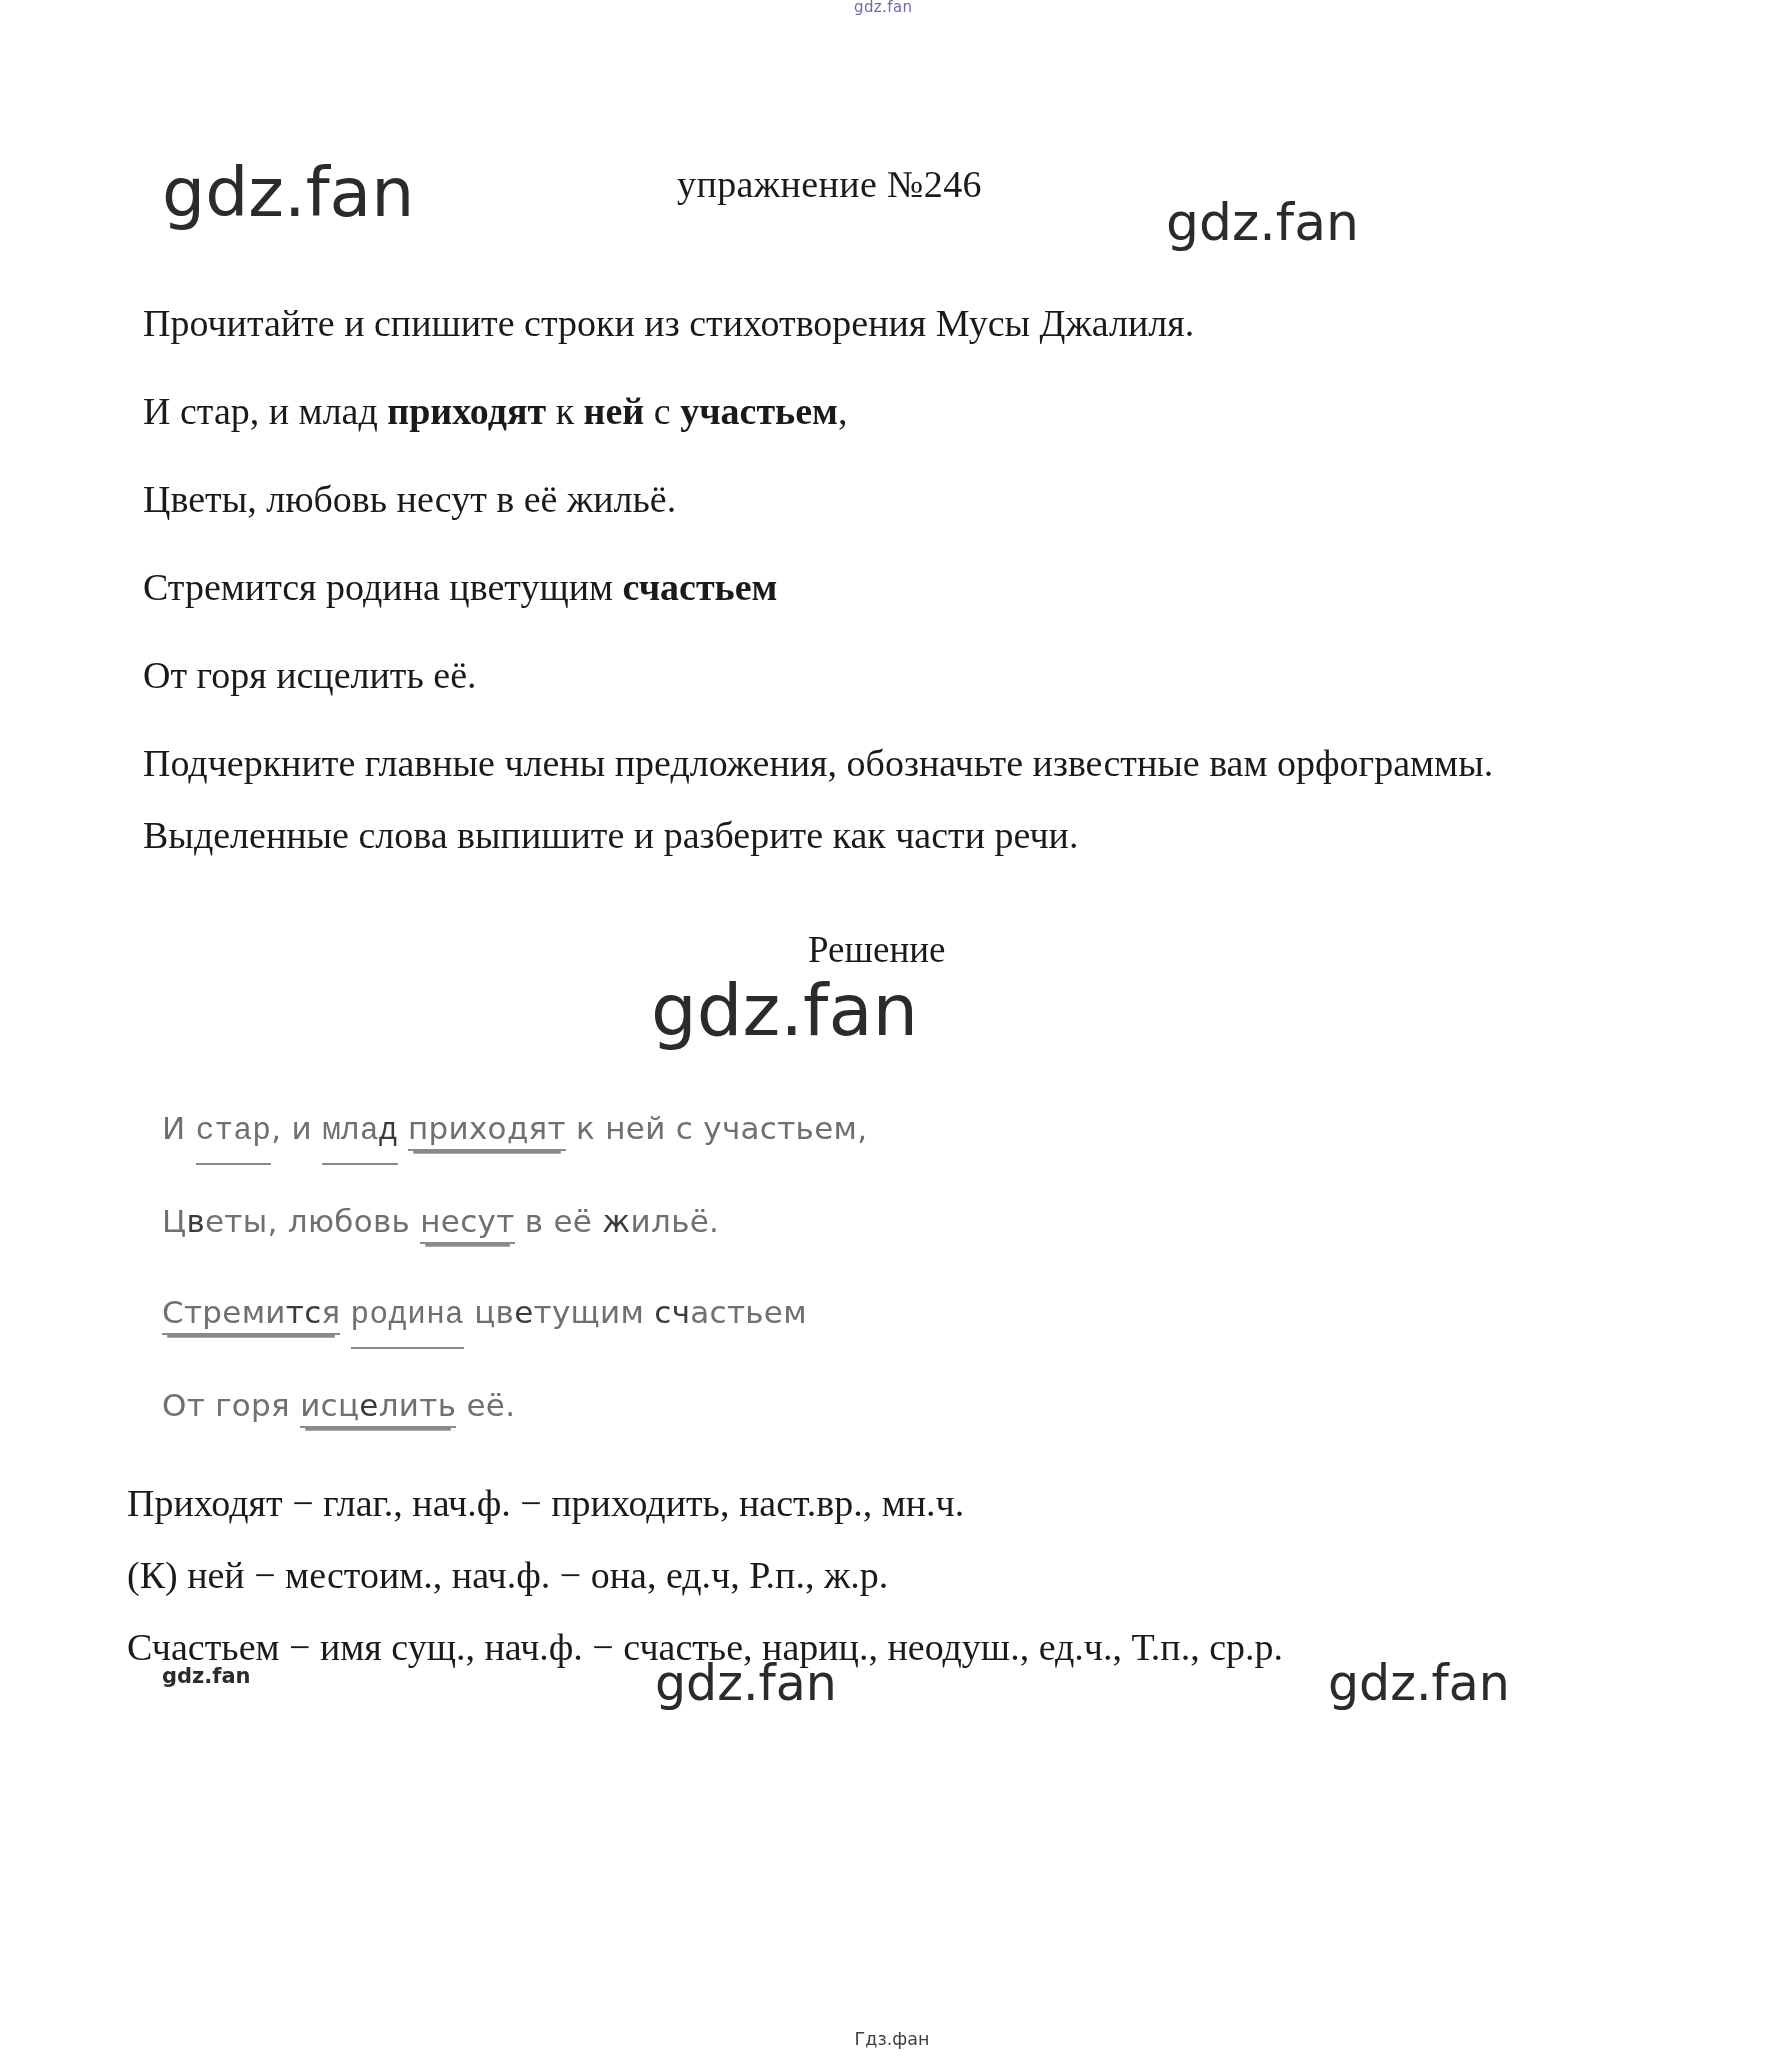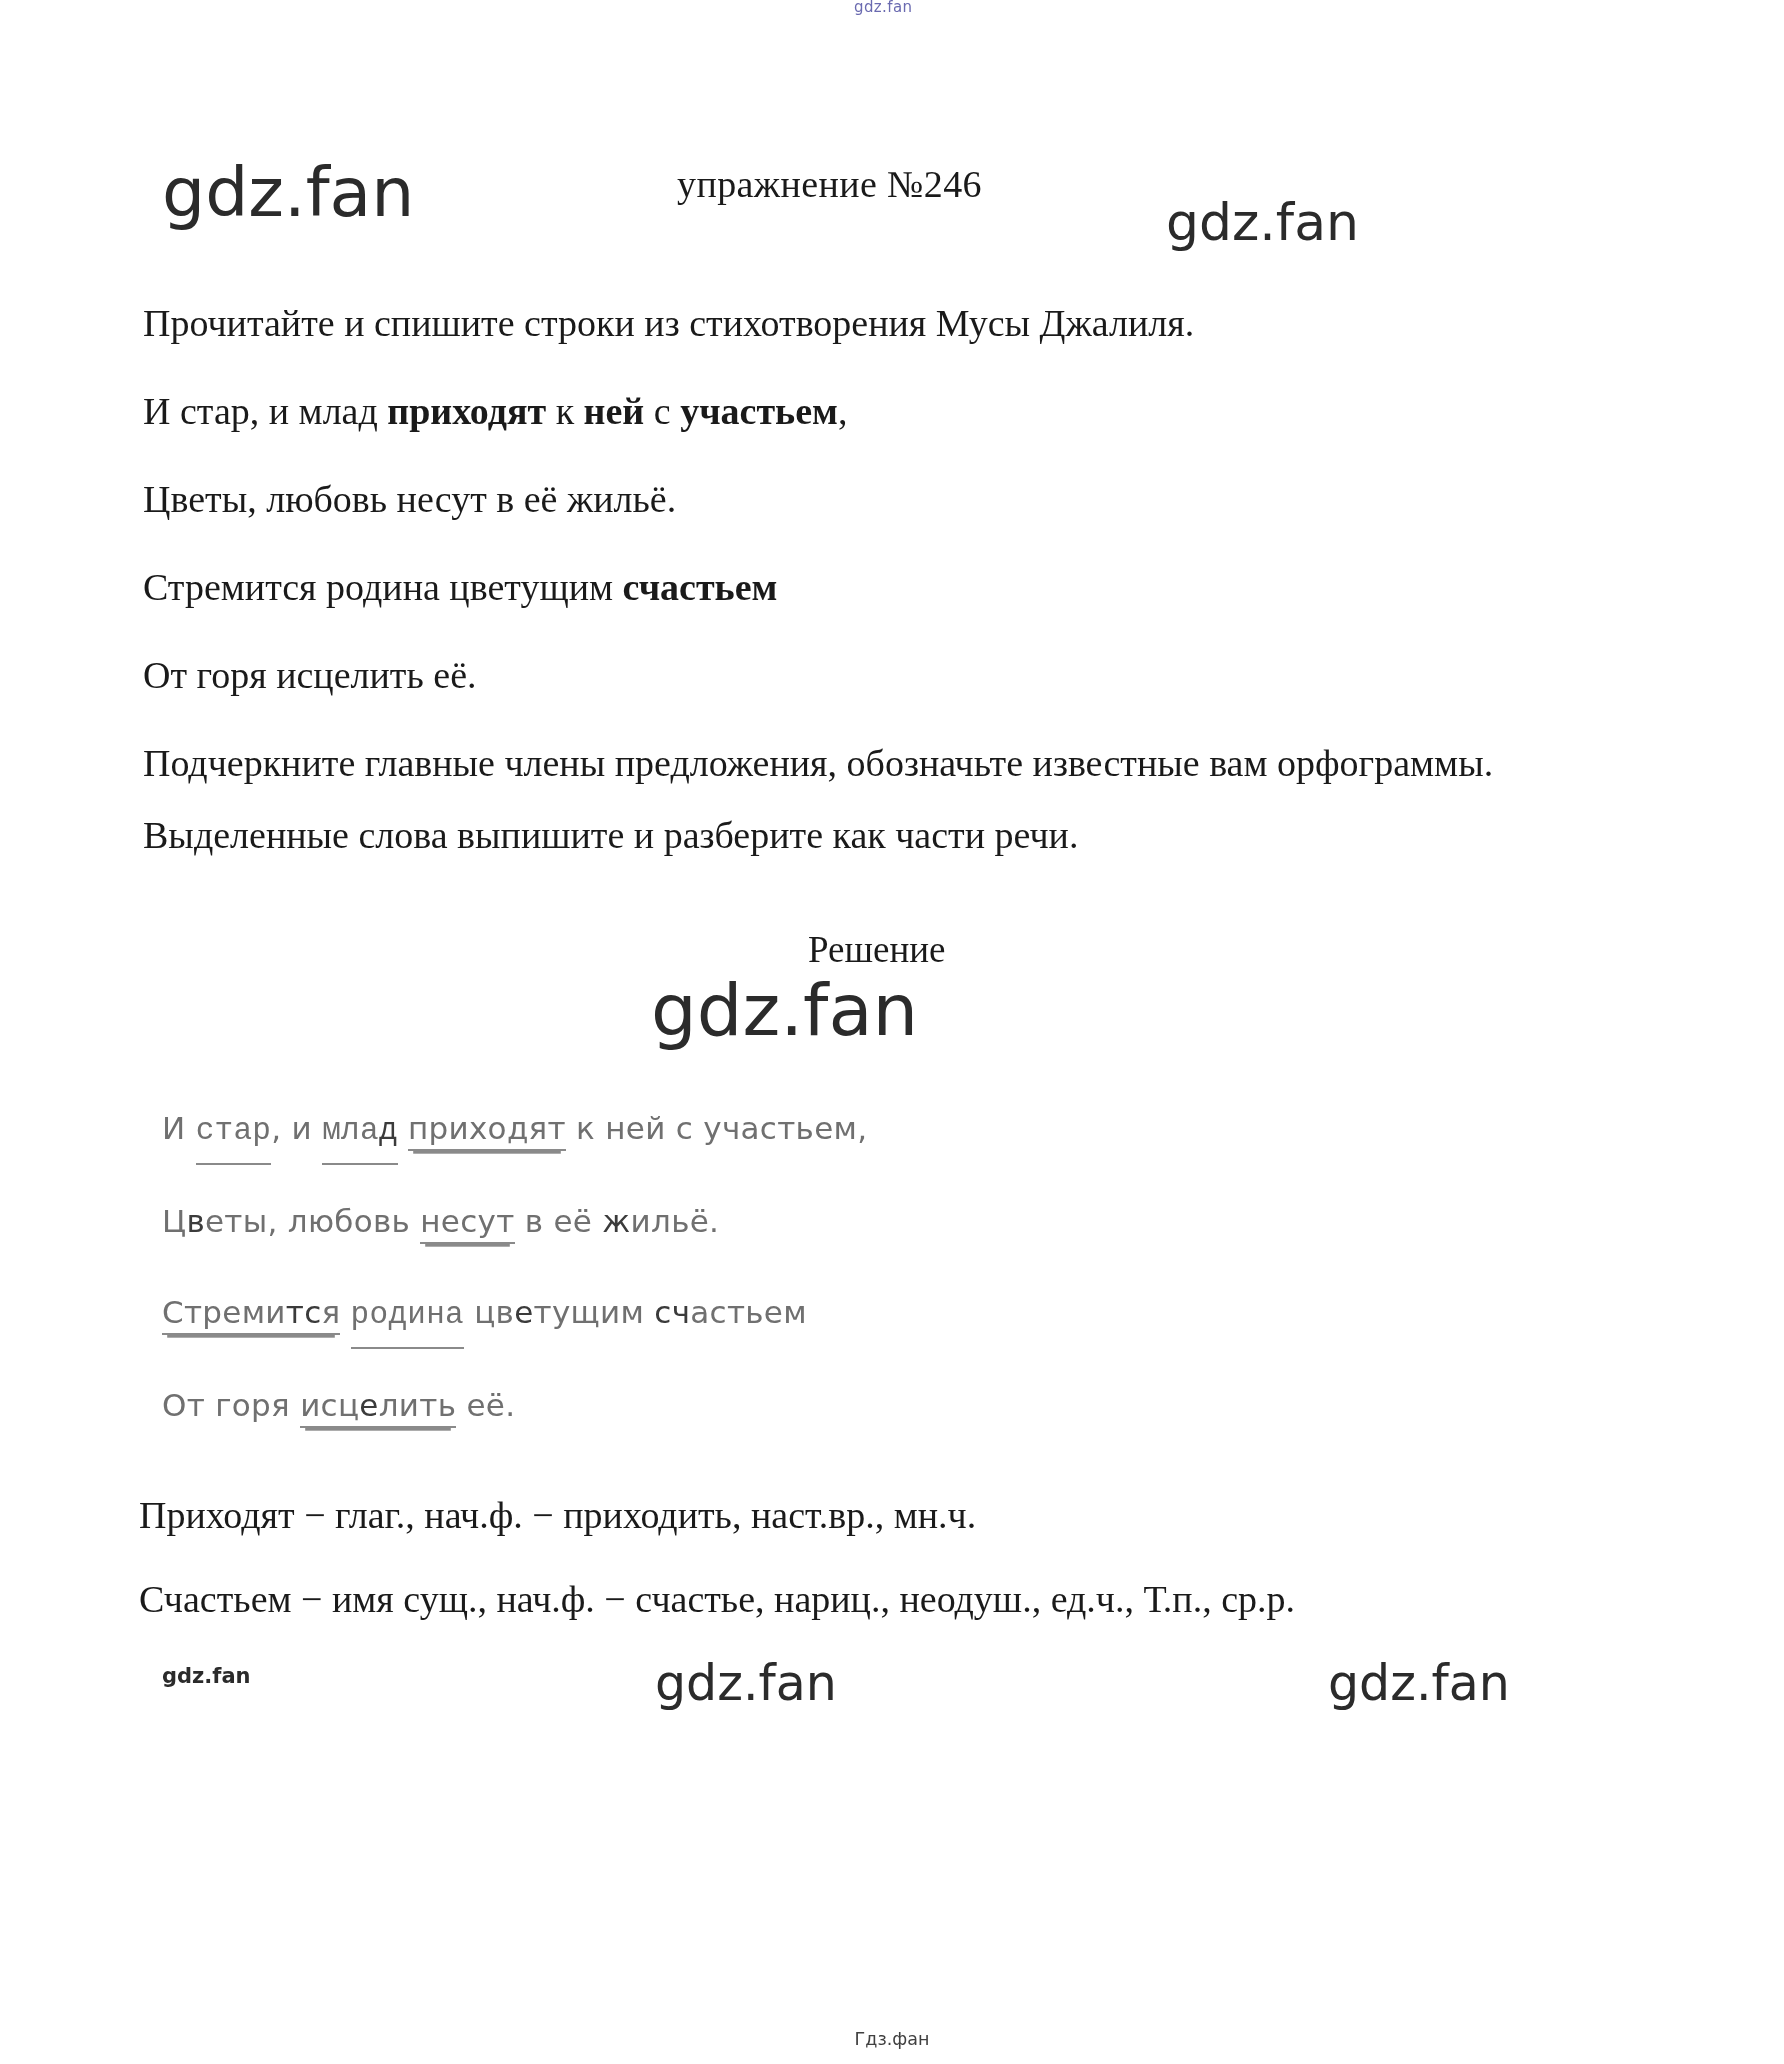--- a/index.html
+++ b/index.html
@@ -102,21 +102,21 @@
   .dark { color: #3b3b3b; }
 
   .analysis {
     position: absolute;
     left: 127px;
     width: 1537px;
     top: 1467px;
     font-size: 38px;
     line-height: 72px;
   }
-  .analysis p { margin: 12px; }
+  .analysis p { margin: 0; }
 </style>
 </head>
 <body>
 
 <div class="page">
 
   <div class="wm wm-top-tiny">gdz.fan</div>
   <div class="wm wm-big-1">gdz.fan</div>
   <div class="wm wm-big-2">gdz.fan</div>
 
@@ -157,20 +157,21 @@
     <p>
       <span class="u2">Стреми<span class="dark">тс</span>я</span> <span class="u1">родина</span> цв<span class="dark">е</span>тущим <span class="dark">сч</span>астьем
     </p>
     <p>
       От горя <span class="u2">исц<span class="dark">е</span>лить</span> её.
     </p>
   </div>
 
   <div class="analysis">
     <p>Приходят − глаг., нач.ф. − приходить, наст.вр., мн.ч.</p>
+    <p>(К) ней − местоим., нач.ф. − она, ед.ч, Р.п., ж.р.</p>
     <p>Счастьем − имя сущ., нач.ф. − счастье, нариц., неодуш., ед.ч., Т.п., ср.р.</p>
   </div>
 
   <div class="wm wm-sm-1">gdz.fan</div>
   <div class="wm wm-big-4">gdz.fan</div>
   <div class="wm wm-big-5">gdz.fan</div>
 
   <div class="wm wm-footer">Гдз.фан</div>
 </div>
 

